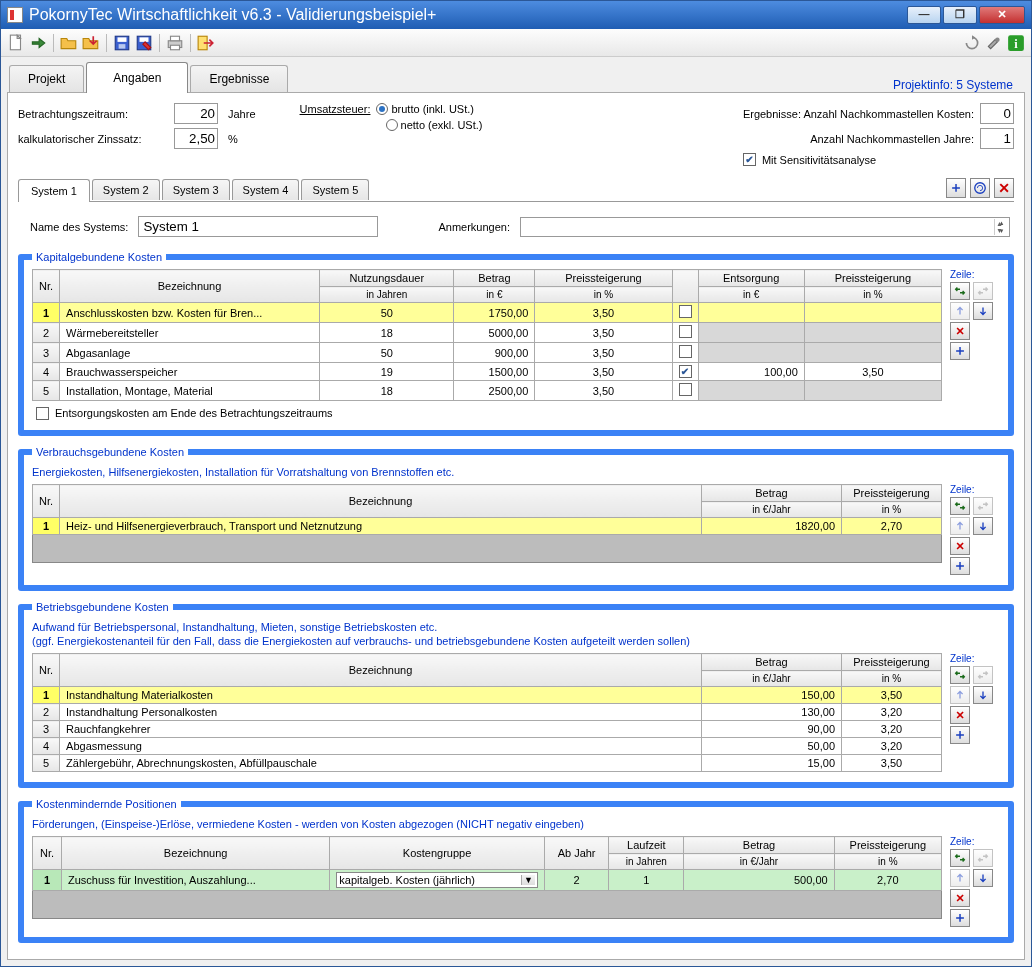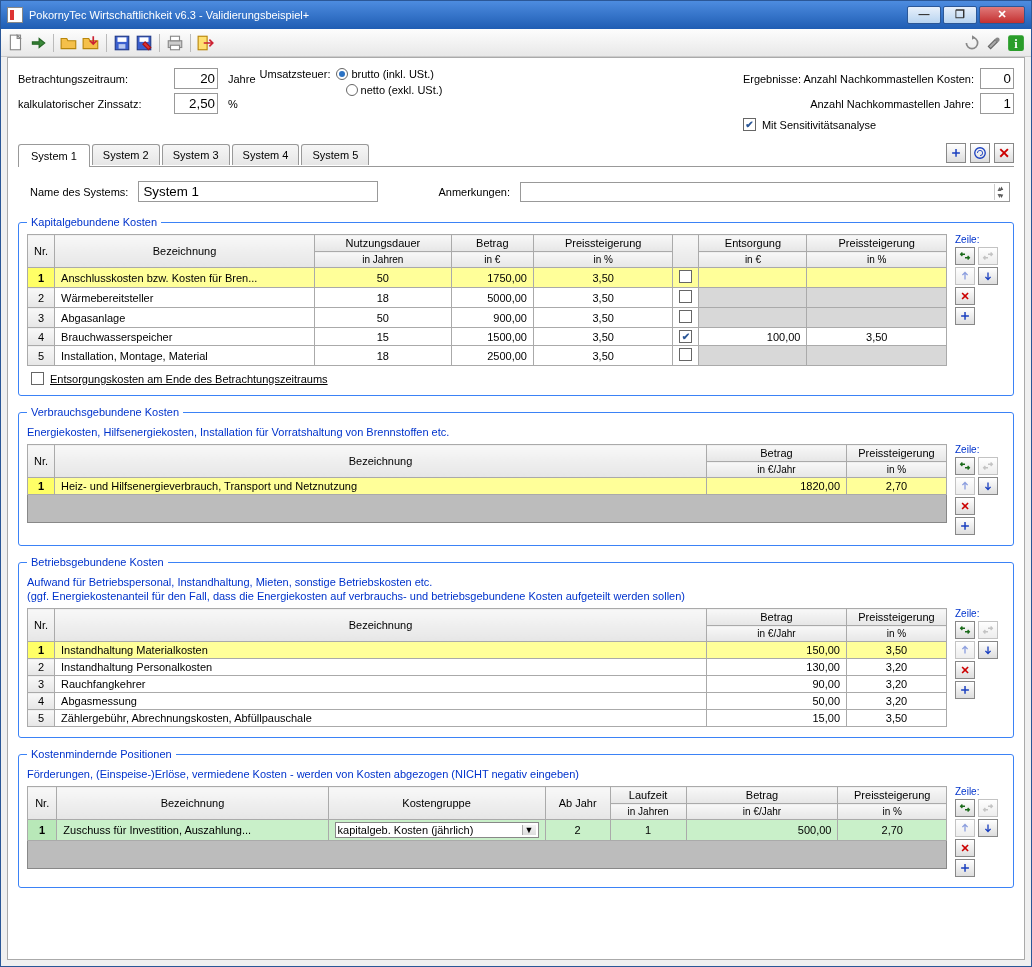--- a/index.html
+++ b/index.html
@@ -1,35 +1,35 @@
 <!DOCTYPE html>
 <html><head>
 <meta charset="utf-8">
 <style>
 * { box-sizing: border-box; }
 body { margin: 0; font-family: Tahoma, Verdana, sans-serif; font-size: 11px; background: #fff; }
 .window { width: 1032px; height: 967px; border: 1px solid #2b5797; background: #f0f0f0; display: flex; flex-direction: column; }
 .titlebar { height: 28px; background: linear-gradient(#4d8ce0, #1f5db3); display: flex; align-items: center; padding: 0 6px; color: #fff; }
 .titlebar .app-icon { width: 16px; height: 16px; background: #fff; border: 1px solid #888; margin-right: 6px; position: relative; }
 .titlebar .app-icon::before { content:""; position:absolute; left:2px; top:2px; width:4px; height:10px; background:#d33; }
-.titlebar .title { flex: 1; font-size: 11px; }
+.titlebar .title { flex: 1; font-size: 16px; }
 .winbtns { display: flex; gap: 0; }
 .winbtn { width: 34px; height: 18px; border: 1px solid #2b5797; border-radius: 2px; margin-left: 2px; background: linear-gradient(#e8f0fb,#b8d4f0); text-align: center; line-height: 14px; font-weight: bold; font-size: 11px; color: #333; }
 .winbtn.close { background: linear-gradient(#e07a7a,#c43030); color: #fff; width: 46px; }
 .toolbar { height: 28px; background: linear-gradient(#fdfdfd,#e8e8e8); border-bottom: 1px solid #ccc; display: flex; align-items: center; padding: 0 6px; gap: 4px; }
 .tbtn { width: 18px; height: 18px; display: inline-block; }
 .tbtn svg { width: 18px; height: 18px; }
 .tsep { width: 1px; height: 18px; background: #bbb; margin: 0 2px; }
 .toolbar .spacer { flex:1; }
 .maintabs { display: flex; align-items: flex-end; padding: 4px 8px 0 8px; background: #f0f0f0; }
 .maintab { padding: 6px 18px; border: 1px solid #aaa; border-bottom: none; background: linear-gradient(#f4f4f4,#e4e4e4); border-radius: 3px 3px 0 0; margin-right: 2px; font-size: 12px; cursor: pointer; }
 .maintab.active { background: #fff; border-color: #888; padding: 8px 26px; font-weight: normal; position: relative; top: 1px; }
 .projinfo { margin-left: auto; color: #0033cc; padding-right: 10px; font-size: 12px; }
 .content { flex:1; background: #fff; border: 1px solid #aaa; margin: 0 6px 6px 6px; padding: 10px; overflow: auto; }
-.toprow { display: flex; margin-bottom: 12px; }
+.toprow { display: flex; gap: 40px; margin-bottom: 12px; }
 .topcol { display: flex; flex-direction: column; gap: 4px; }
 .fld { display: flex; align-items: center; gap: 6px; }
 .fld label { min-width: 150px; }
 .numin { width: 44px; text-align: right; border: 1px solid #999; padding: 2px; background: #fff; }
 .unit { padding: 2px 4px; }
 .radio { display:inline-flex; align-items:center; gap:3px;text-align:right; }
 .radio .dot { width:12px;height:12px;border:1px solid #666;border-radius:50%;background:#fff;display:inline-flex;align-items:center;justify-content:center;}
 .radio .dot.on::after{content:"";width:6px;height:6px;background:#2b72c4;border-radius:50%;}
 .cbx { width:13px;height:13px;border:1px solid #666;background:#fff;display:inline-flex;align-items:center;justify-content:center;font-size:10px;color:#2b5797;font-weight:bold;}
 .systabs { display:flex; align-items:center; border-bottom:1px solid #999; margin-bottom:6px;}
@@ -39,21 +39,21 @@
 .iconbtn { width:20px; height:20px; border:1px solid #888; background:linear-gradient(#fff,#ddd); display:inline-flex; align-items:center; justify-content:center; font-weight:bold; font-size:14px; cursor:pointer; }
 .iconbtn.blue { color:#1a3fbf; }
 .iconbtn.red { color:#c00; }
 .namerow { display:flex; align-items:center; gap:10px; padding:8px 4px 14px 12px; }
 .namerow input { border:1px solid #999; padding:2px 4px; }
 .namerow .txt { width: 240px; }
 .namerow .remarks { flex:1; border:1px solid #999; height:20px; background:#fff; position:relative;}
 .namerow .remarks::after { content:"▴▾"; position:absolute; right:2px; top:1px; font-size:8px; color:#666; display:block; line-height:8px; letter-spacing:-2px; writing-mode:vertical-lr; text-orientation:upright; width:12px;}
 .namerow .remarks .spin { position:absolute; right:1px; top:1px; bottom:1px; width:14px; border-left:1px solid #ccc; display:flex; flex-direction:column;}
 .namerow .remarks .spin span { flex:1; font-size:7px; text-align:center; line-height:8px; color:#555;}
-fieldset.group { border:1px solid #3b82f6; border-radius:3px; margin:0 0 10px 0; padding:6px 8px 10px 8px; }
+fieldset.group { border:6px solid #3b82f6; border-radius:3px; margin:0 0 10px 0; padding:6px 8px 10px 8px; }
 fieldset.group > legend { color:#0033cc; padding:0 4px; font-size:11px; }
 .subdesc { color:#0033cc; margin:2px 0 6px 0; }
 .tblwrap { display:flex; gap:8px; }
 .tbl { border:1px solid #888; border-collapse:collapse; flex:1; }
 .tbl th, .tbl td { border:1px solid #aaa; padding:2px 6px; font-size:11px; }
 .tbl th { background:linear-gradient(#f8f8f8,#e6e6e6); font-weight:normal; text-align:center; }
 .tbl th.sub { font-size:10px; }
 .tbl td.num { text-align:right; }
 .tbl td.ctr { text-align:center; }
 .tbl td.idx { text-align:center; background:linear-gradient(#f8f8f8,#e6e6e6); width:26px;}
@@ -65,21 +65,21 @@
 .tbl .cbcell { text-align:center; }
 .filler { background: #bcbcbc; height: 28px; border:1px solid #888; border-top:none; }
 .sidebtns { width:50px; display:flex; flex-direction:column; align-items:flex-start; gap:2px;}
 .sidebtns .lbl { color:#0033cc; font-size:10px; text-align:left; width:100%; }
 .sidebtns .row { display:flex; gap:3px; }
 .sbtn { width:20px; height:18px; border:1px solid #888; background:linear-gradient(#fff,#ddd); display:inline-flex; align-items:center; justify-content:center; font-size:11px; cursor:pointer; }
 .sbtn.dis { opacity:0.5; }
 .sbtn.red { color:#c00; font-weight:bold; }
 .sbtn.blue { color:#1a3fbf; font-weight:bold; font-size:14px; }
 .sbtn svg { width:14px; height:14px; }
-.belowchk { display:flex; align-items:center; gap:6px; margin-top:6px; padding-left:4px;text-decoration:underline;}
+.belowchk { display:flex; align-items:flex-start; gap:6px; margin-top:6px; padding-left:4px;}
 .ddl { border:1px solid #888; padding:1px 2px; display:flex; align-items:center; justify-content:space-between; background:#fff;}
 .ddl .arr { width:14px; text-align:center; border-left:1px solid #aaa; background:linear-gradient(#f4f4f4,#ddd); font-size:9px;}
 </style>
 </head>
 <body>
 
 <div class="window">
   <div class="titlebar">
     <span class="app-icon"></span>
     <span class="title">PokornyTec  Wirtschaftlichkeit v6.3  -  Validierungsbeispiel+</span>
@@ -136,39 +136,45 @@
     <span class="tbtn"><svg viewBox="0 0 16 16">
           <path d="M3 11 L9 5 L11 7 L5 13 Z" fill="#aaa" stroke="#666"></path>
           <circle cx="11" cy="5" r="2" fill="#888"></circle>
         </svg></span>
     <span class="tbtn"><svg viewBox="0 0 16 16">
           <rect x="1" y="1" width="14" height="14" rx="2" fill="#2a9d2a"></rect>
           <text x="8" y="12" text-anchor="middle" fill="#fff" font-size="11" font-weight="bold" font-family="Georgia">i</text>
         </svg></span>
   </div>
 
+  <div class="maintabs">
+    <div class="maintab">Projekt</div>
+    <div class="maintab active">Angaben</div>
+    <div class="maintab">Ergebnisse</div>
+    <div class="projinfo">Projektinfo: 5 Systeme</div>
+  </div>
 
   <div class="content">
 
     <div class="toprow">
       <div class="topcol">
         <div class="fld">
             <label>Betrachtungszeitraum:</label>
             <input class="numin" value="20" style="">
             <span class="unit">Jahre</span>
           </div>
         <div class="fld">
             <label>kalkulatorischer Zinssatz:</label>
             <input class="numin" value="2,50" style="">
             <span class="unit">%</span>
           </div>
       </div>
       <div class="topcol">
         <div class="fld">
-            <label style="min-width:auto;">Umsatzsteuer:</label>
+            <label style="min-width:auto;text-decoration:underline;">Umsatzsteuer:</label>
           <span class="radio">
               <span class="dot on"></span>
               <span>brutto (inkl. USt.)</span>
             </span>
           </div>
         <div class="fld" style="padding-left:86px;">
           <span class="radio">
               <span class="dot"></span>
               <span>netto (exkl. USt.)</span>
             </span>
@@ -270,21 +276,21 @@
                 <td class="ctr">50</td>
                 <td class="num">900,00</td>
                 <td class="ctr">3,50</td>
                 <td class="cbcell"><span class="cbx"></span></td>
                 <td class="num dis"></td>
                 <td class="ctr dis"></td>
               </tr>
               <tr>
                 <td class="idx">4</td>
                 <td>Brauchwasserspeicher</td>
-                <td class="ctr">15</td>
+                <td class="ctr">19</td>
                 <td class="num">1500,00</td>
                 <td class="ctr">3,50</td>
                 <td class="cbcell"><span class="cbx">✔</span></td>
                 <td class="num">100,00</td>
                 <td class="ctr">3,50</td>
               </tr>
               <tr>
                 <td class="idx">5</td>
                 <td>Installation, Montage, Material</td>
                 <td class="ctr">18</td>

